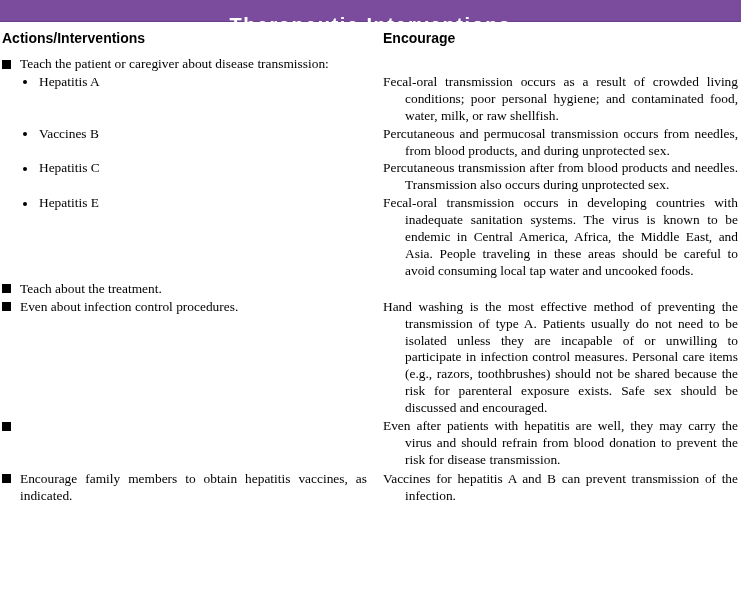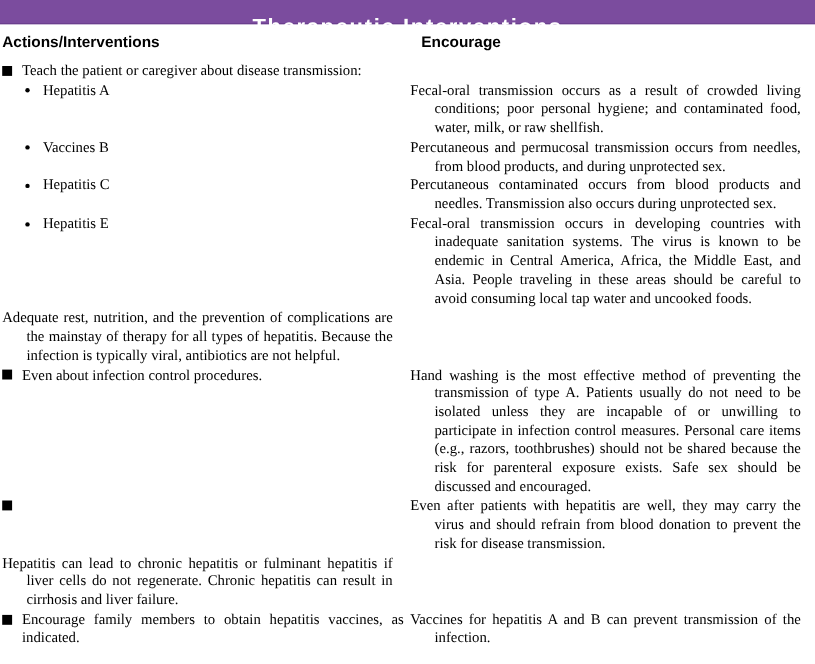--- a/index.html
+++ b/index.html
@@ -56,20 +56,21 @@
     position: absolute; left: 0; top: 3.5px;
     width: 9px; height: 9px; background: #000;
   }
   .dot {
     position: absolute; left: 21px; top: 6.5px;
     width: 4px; height: 4px; background: #000; border-radius: 50%;
   }
 
   .rationale-cell {
     width: 355px;
+    margin-left: 10px;
     padding-left: 22px;
     text-indent: -22px;
     text-align: justify;
   }
 </style>
 </head>
 <body>
 
 <div class="page">
   <div class="title-bar" style="background: rgb(123, 76, 158);">
@@ -89,38 +90,37 @@
       <div class="row">
         <div class="action-cell sub"><span class="dot"></span><span>Hepatitis A</span></div>
         <div class="rationale-cell">Fecal-oral transmission occurs as a result of crowded living conditions; poor personal hygiene; and contaminated food, water, milk, or raw shellfish.</div>
       </div>
       <div class="row">
         <div class="action-cell sub"><span class="dot"></span><span>Vaccines B</span></div>
         <div class="rationale-cell">Percutaneous and permucosal transmission occurs from needles, from blood products, and during unprotected sex.</div>
       </div>
       <div class="row">
         <div class="action-cell sub"><span class="dot"></span><span>Hepatitis C</span></div>
-        <div class="rationale-cell">Percutaneous contaminated occurs from blood products and needles. Transmission also occurs during unprotected sex.</div>
+        <div class="rationale-cell">Percutaneous transmission after from blood products and needles. Transmission also occurs during unprotected sex.</div>
       </div>
       <div class="row">
         <div class="action-cell sub"><span class="dot"></span><span>Hepatitis E</span></div>
         <div class="rationale-cell">Fecal-oral transmission occurs in developing countries with inadequate sanitation systems. The virus is known to be endemic in Central America, Africa, the Middle East, and Asia. People traveling in these areas should be careful to avoid consuming local tap water and uncooked foods.</div>
       </div>
       <div class="row">
-        <div class="rationale-cell">Adequate rest, nutrition, and the prevention of complications are the mainstay of therapy for all types of hepatitis. Because the infection is typically viral, antibiotics are not helpful.</div>
+        <div class="action-cell main"><span class="sq"></span><span>Teach about the treatment.</span></div>
       </div>
       <div class="row">
         <div class="action-cell main"><span class="sq"></span><span>Even about infection control procedures.</span></div>
         <div class="rationale-cell">Hand washing is the most effective method of preventing the transmission of type A. Patients usually do not need to be isolated unless they are incapable of or unwilling to participate in infection control measures. Personal care items (e.g., razors, toothbrushes) should not be shared because the risk for parenteral exposure exists. Safe sex should be discussed and encouraged.</div>
       </div>
       <div class="row">
         <div class="action-cell main"><span class="sq"></span></div>
         <div class="rationale-cell">Even after patients with hepatitis are well, they may carry the virus and should refrain from blood donation to prevent the risk for disease transmission.</div>
       </div>
       <div class="row">
-        <div class="rationale-cell">Hepatitis can lead to chronic hepatitis or fulminant hepatitis if liver cells do not regenerate. Chronic hepatitis can result in cirrhosis and liver failure.</div>
       </div>
       <div class="row">
         <div class="action-cell main"><span class="sq"></span><span>Encourage family members to obtain hepatitis vaccines, as indicated.</span></div>
         <div class="rationale-cell">Vaccines for hepatitis A and B can prevent transmission of the infection.</div>
       </div>
     </div>
 </div>
 
 </body></html>

